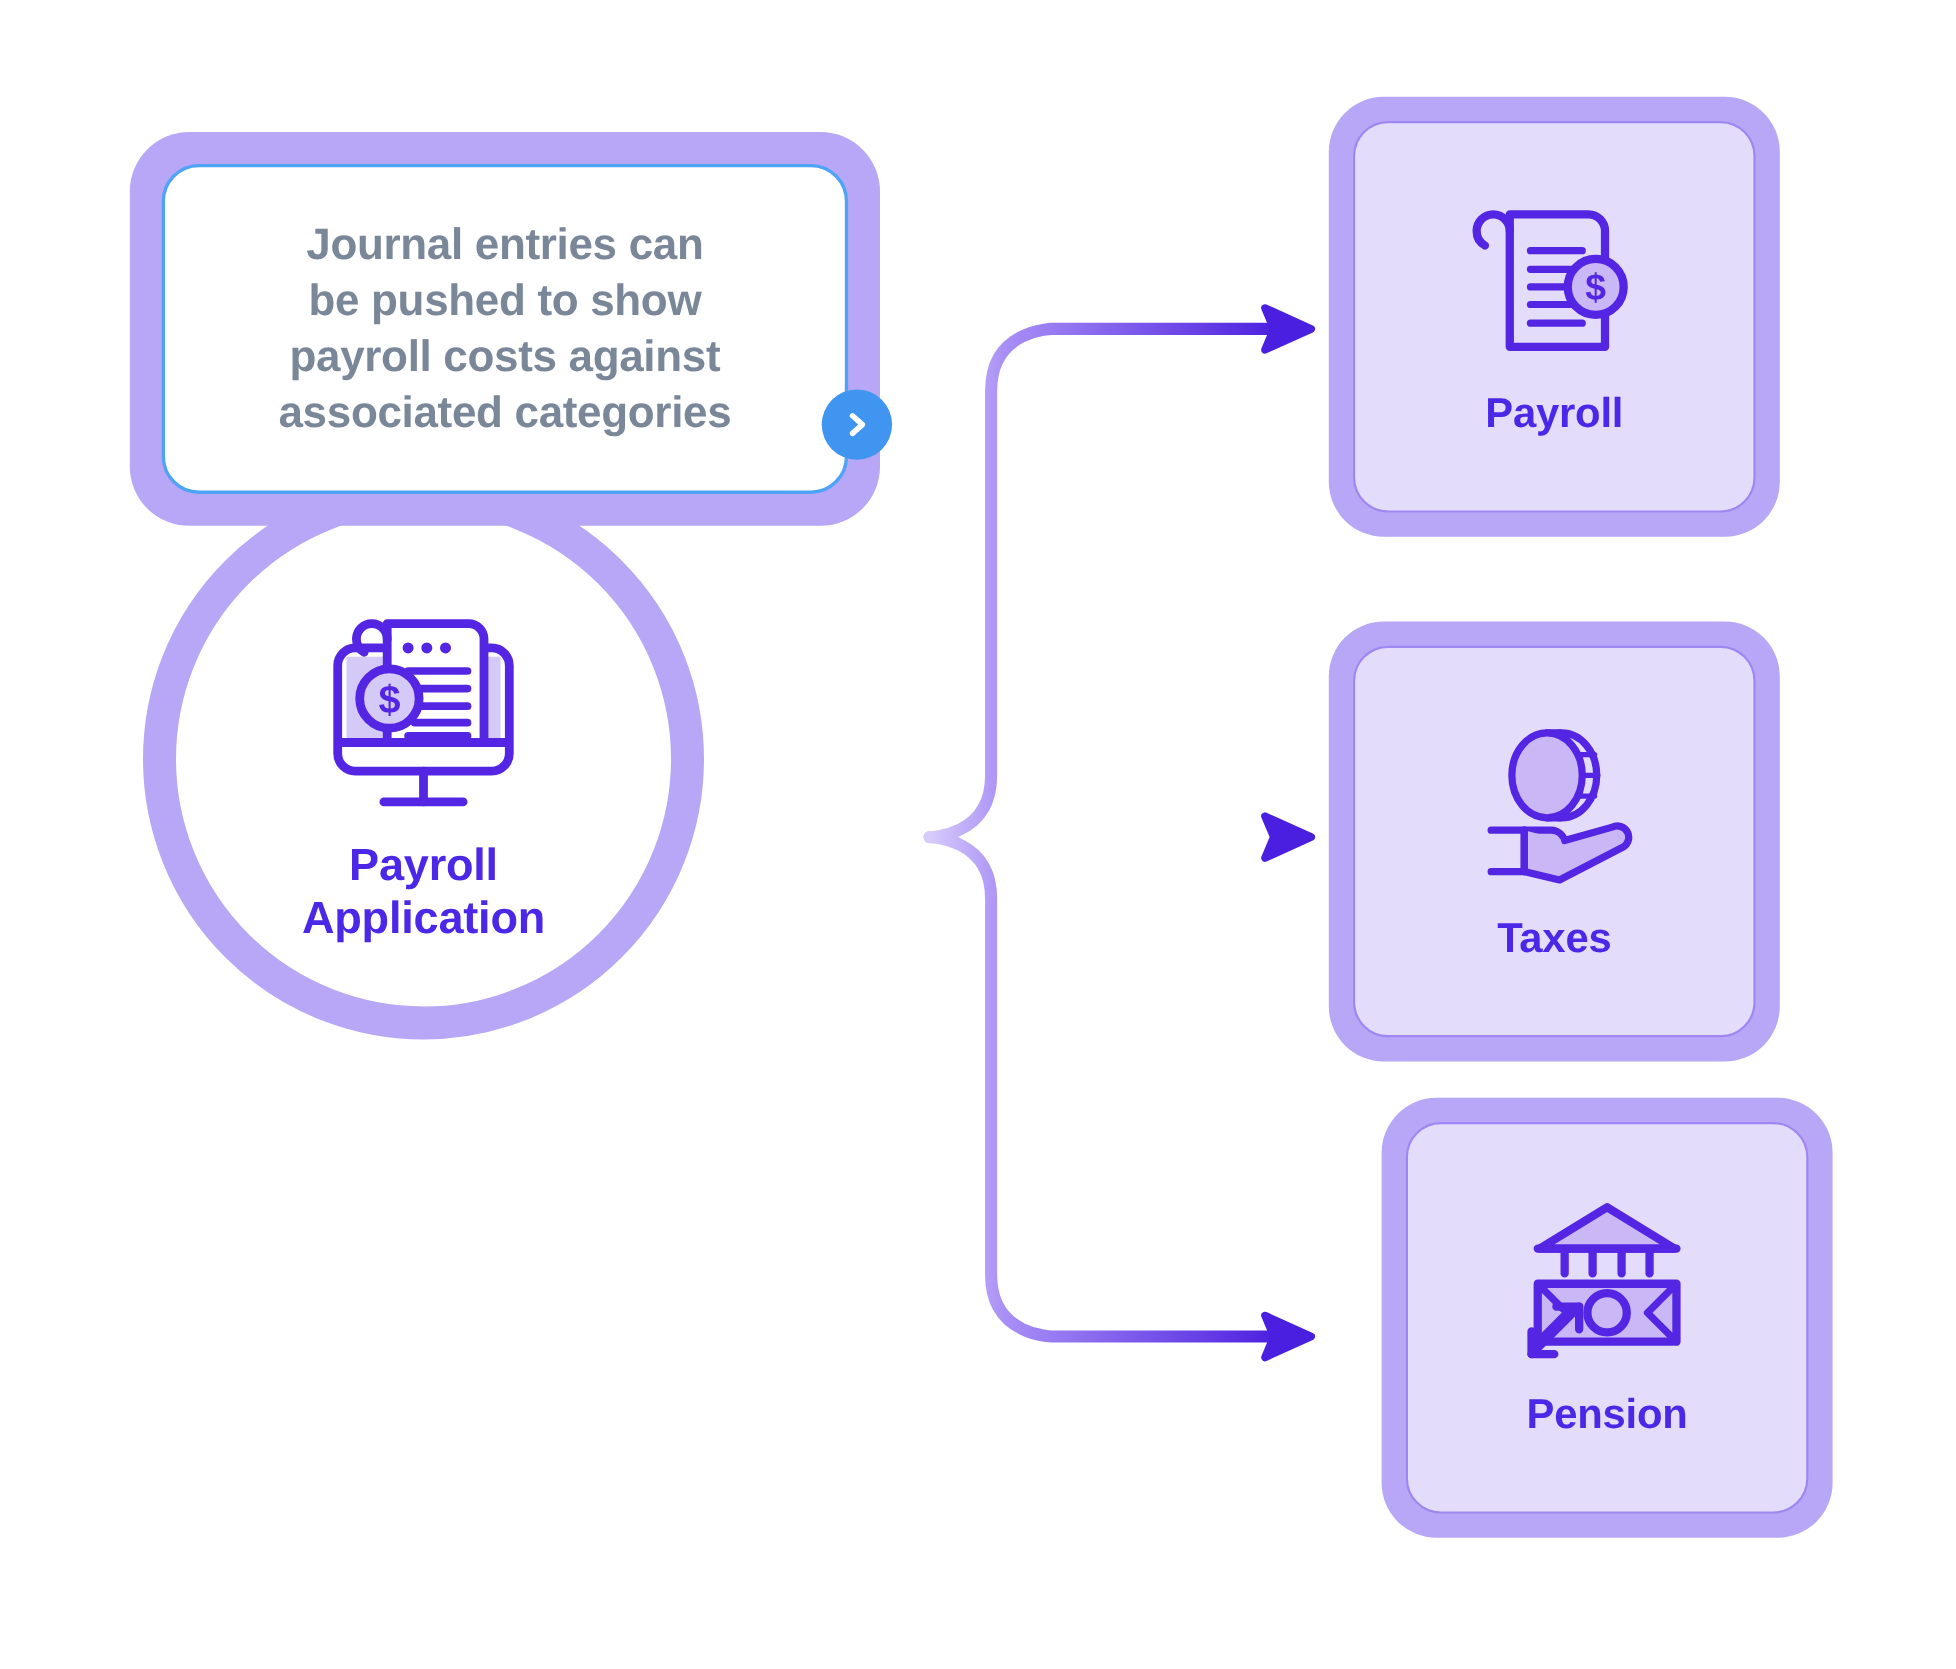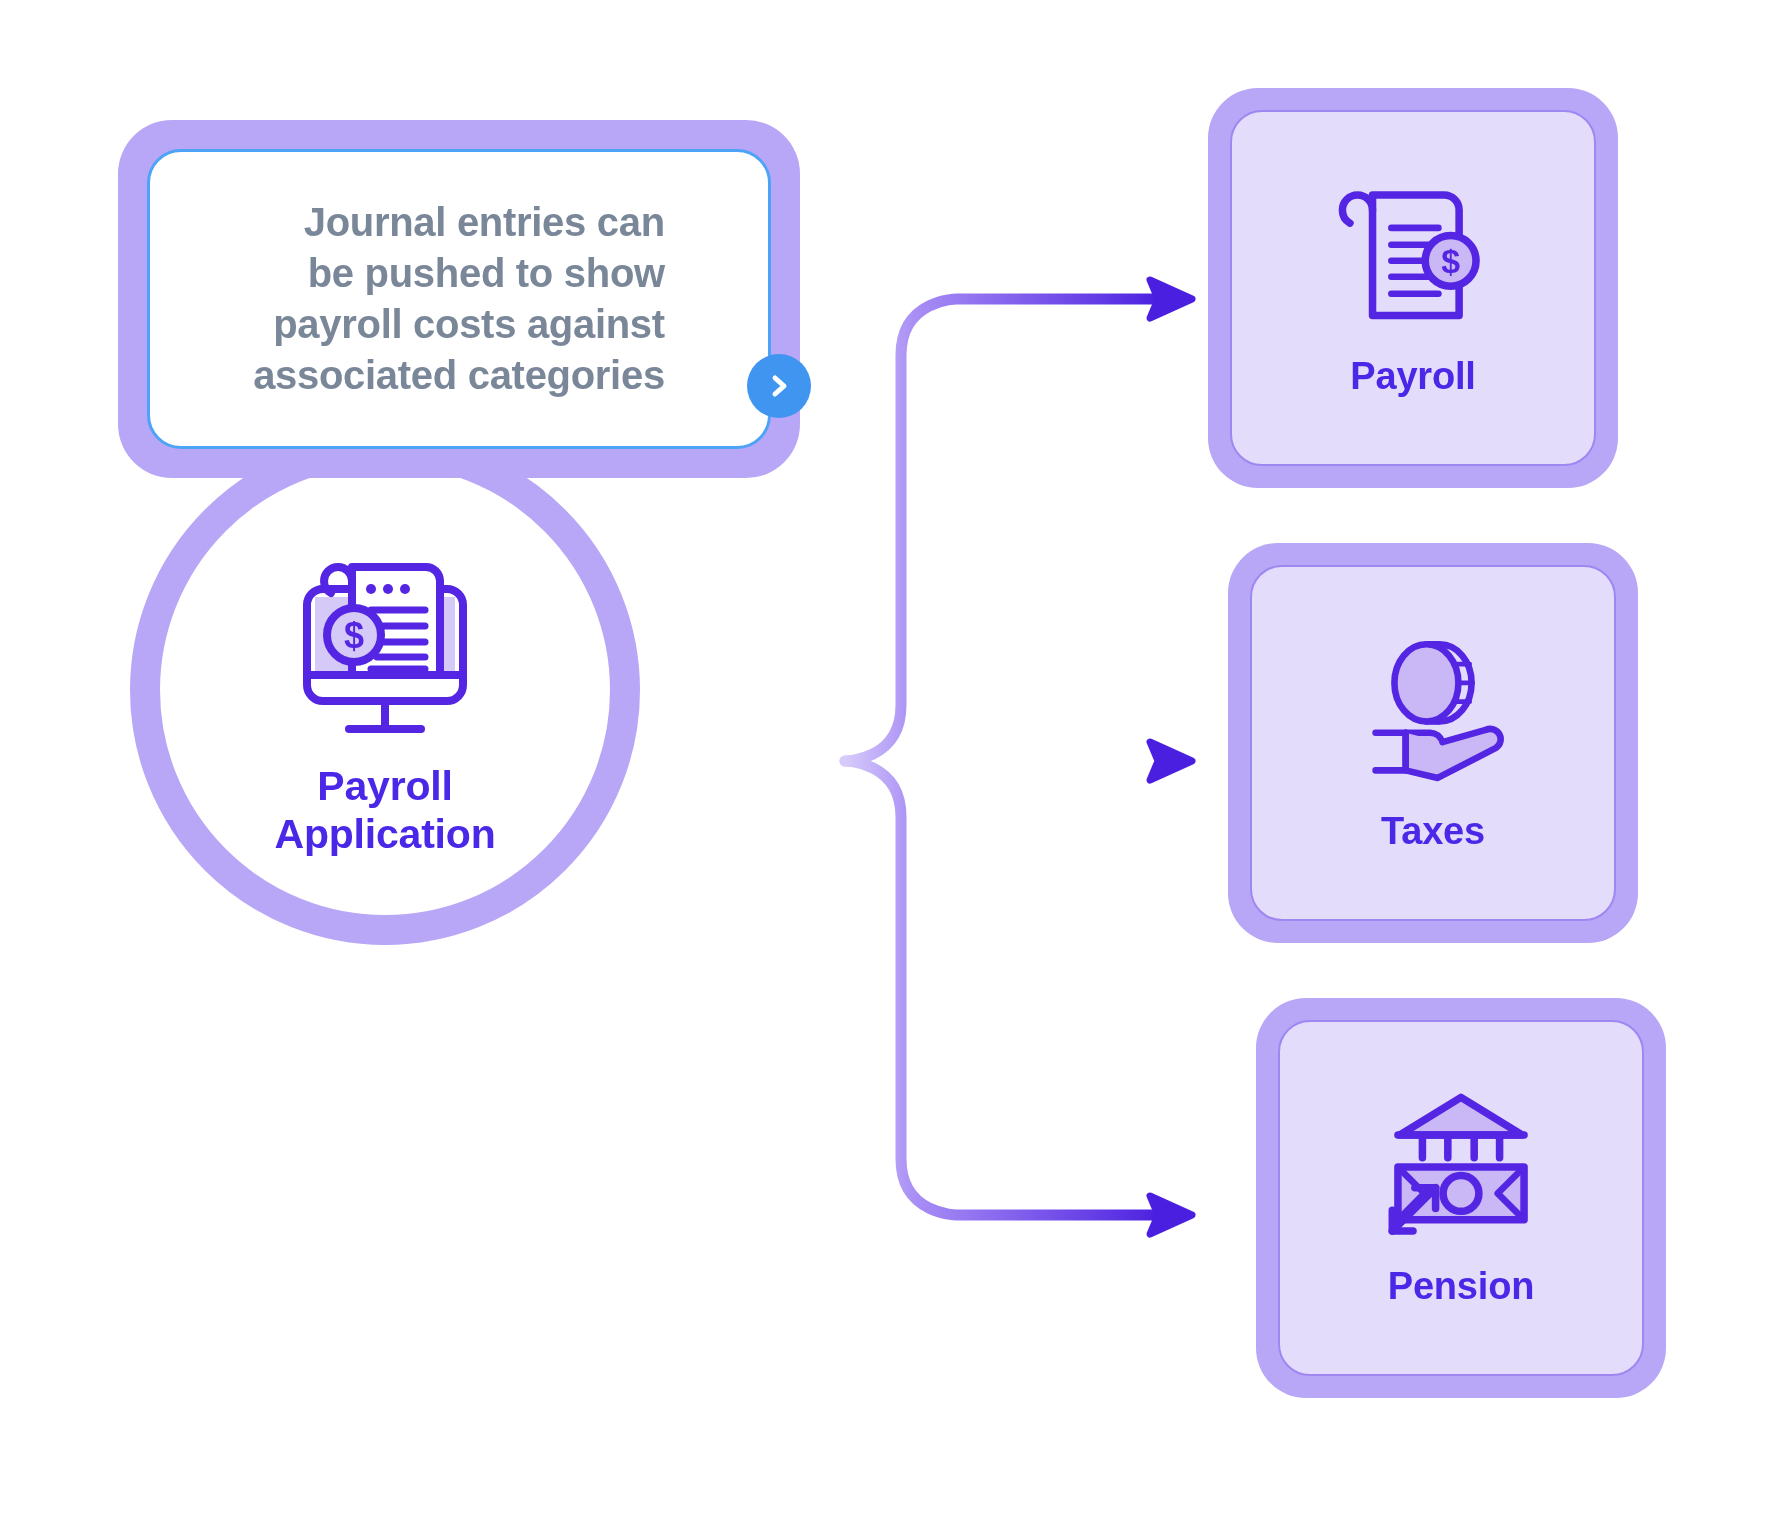--- a/index.html
+++ b/index.html
@@ -58,21 +58,21 @@
     border-radius: 34px;
     display: flex;
     align-items: center;
     justify-content: center;
   }
   .tooltip-text {
     color: #7a8799;
     font-size: 40px;
     font-weight: bold;
     line-height: 1.28;
-    text-align: right;
+    text-align: center;
     letter-spacing: -0.3px;
     padding: 0 26px;
     white-space: pre-line;
   }
   .tooltip-next-btn {
     position: absolute;
     left: 629px;
     top: 234px;
     width: 64px;
     height: 64px;
@@ -164,21 +164,21 @@
     justify-content: center;
   }
   .card-label {
     margin-top: 26px;
     color: #4b27e8;
     font-size: 38px;
     font-weight: bold;
     letter-spacing: -0.2px;
   }
   #card-payroll  { left: 1208px; top: 88px; }
-  #card-taxes    { left: 1208px; top: 543px; margin-left: 20px; }
+  #card-taxes    { left: 1208px; top: 565px; }
   #card-pension  { left: 1208px; top: 998px; margin-left: 48px; }
 </style>
 </head>
 <body>
 
 <div id="stage">
 
   <svg id="connectors" viewBox="0 0 1778 1517" xmlns="http://www.w3.org/2000/svg">
     <defs>
       <linearGradient id="gradA" x1="0" y1="0" x2="1" y2="0">

